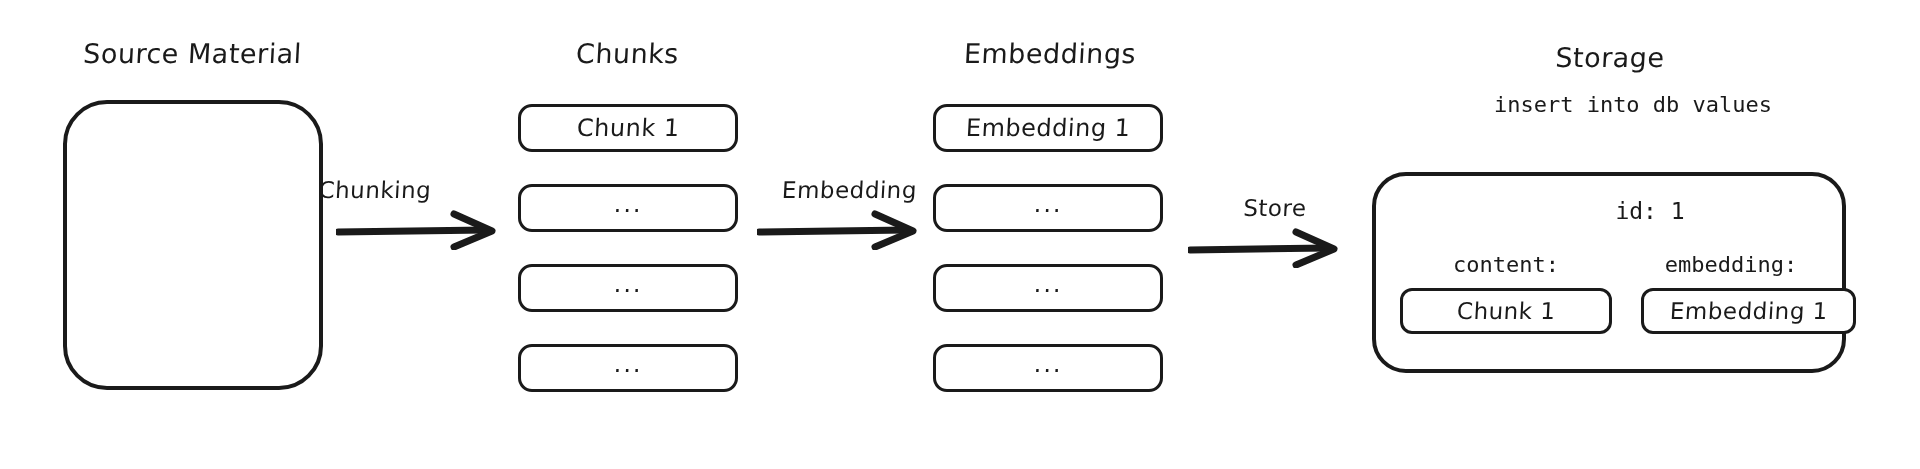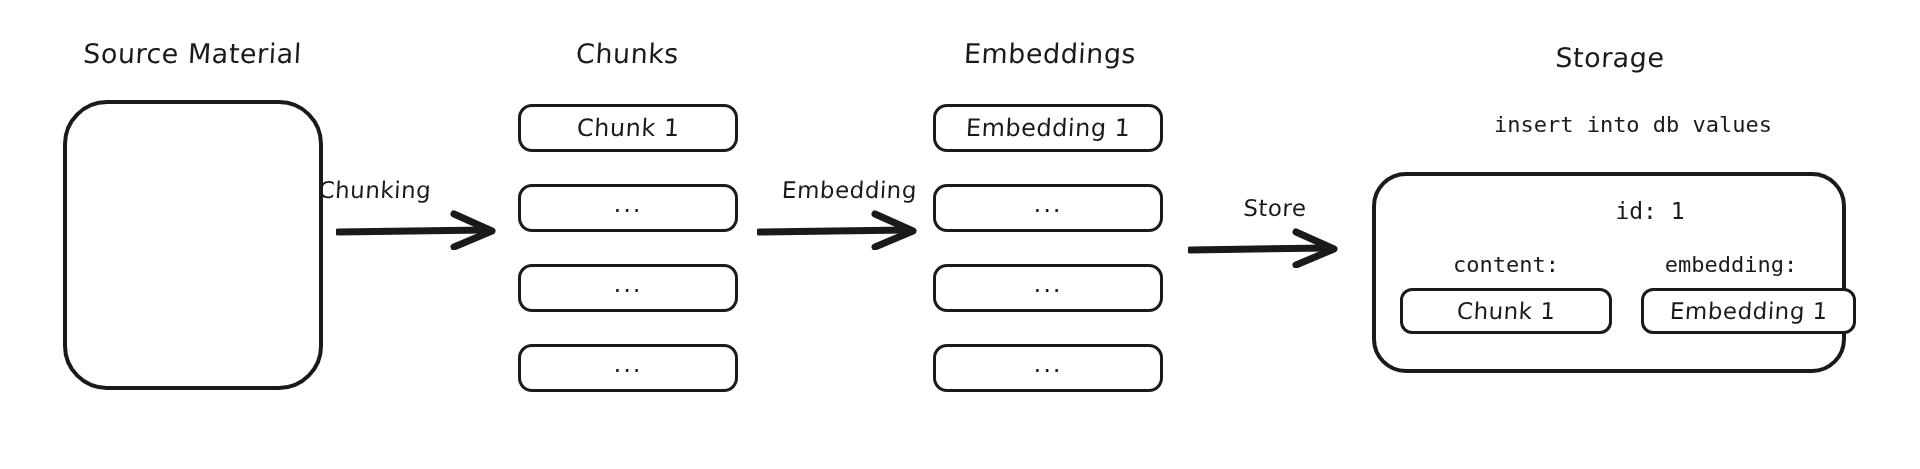--- a/index.html
+++ b/index.html
@@ -161,21 +161,21 @@
 
   <div class="arrow" style="left:1188px; top:228px;">
     <svg width="160" height="40" viewBox="0 0 160 40">
       <path d="M2 22 L140 20" stroke="#1a1a1a" stroke-width="7" stroke-linecap="round" fill="none"></path>
       <path d="M108 4 L146 21 L108 37" stroke="#1a1a1a" stroke-width="7" stroke-linecap="round" stroke-linejoin="round" fill="none"></path>
     </svg>
   </div>
 
   <div class="col-title hand" style="left:1490px; top:42px; width:240px;">Storage</div>
 
-  <div class="mono" style="position:absolute; left:1438px; top:112px; width:390px; font-size:22px; text-align:center;">insert into db values</div>
+  <div class="mono" style="position:absolute; left:1438px; top:92px; width:390px; font-size:22px; text-align:center;">insert into db values</div>
 
   <div class="box storage-box" style="left:1372px; top:172px; width:474px; height:201px;"></div>
 
   <div class="mono" style="position:absolute; left:1372px; top:198px; width:474px; font-size:23px; text-align:center;padding-left:41px;">id: 1</div>
 
   <div class="mono field-label" style="left:1625px; top:252px; width:212px;">embedding:</div>
 
   <div class="mono field-label" style="left:1400px; top:252px; width:212px;">content:</div>
 
   <div class="box store-inner-box" style="left:1400px; top:288px; width:212px; height:46px;">

